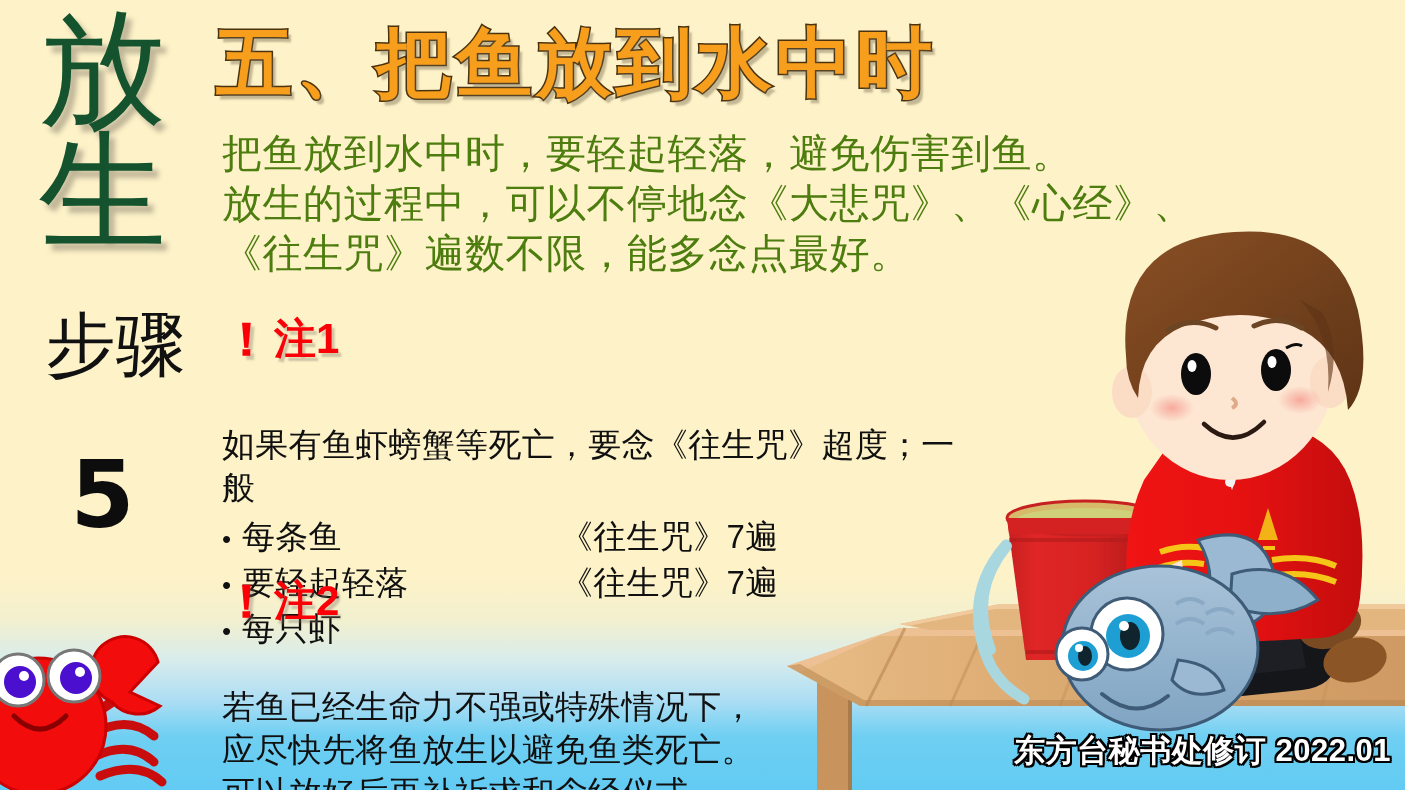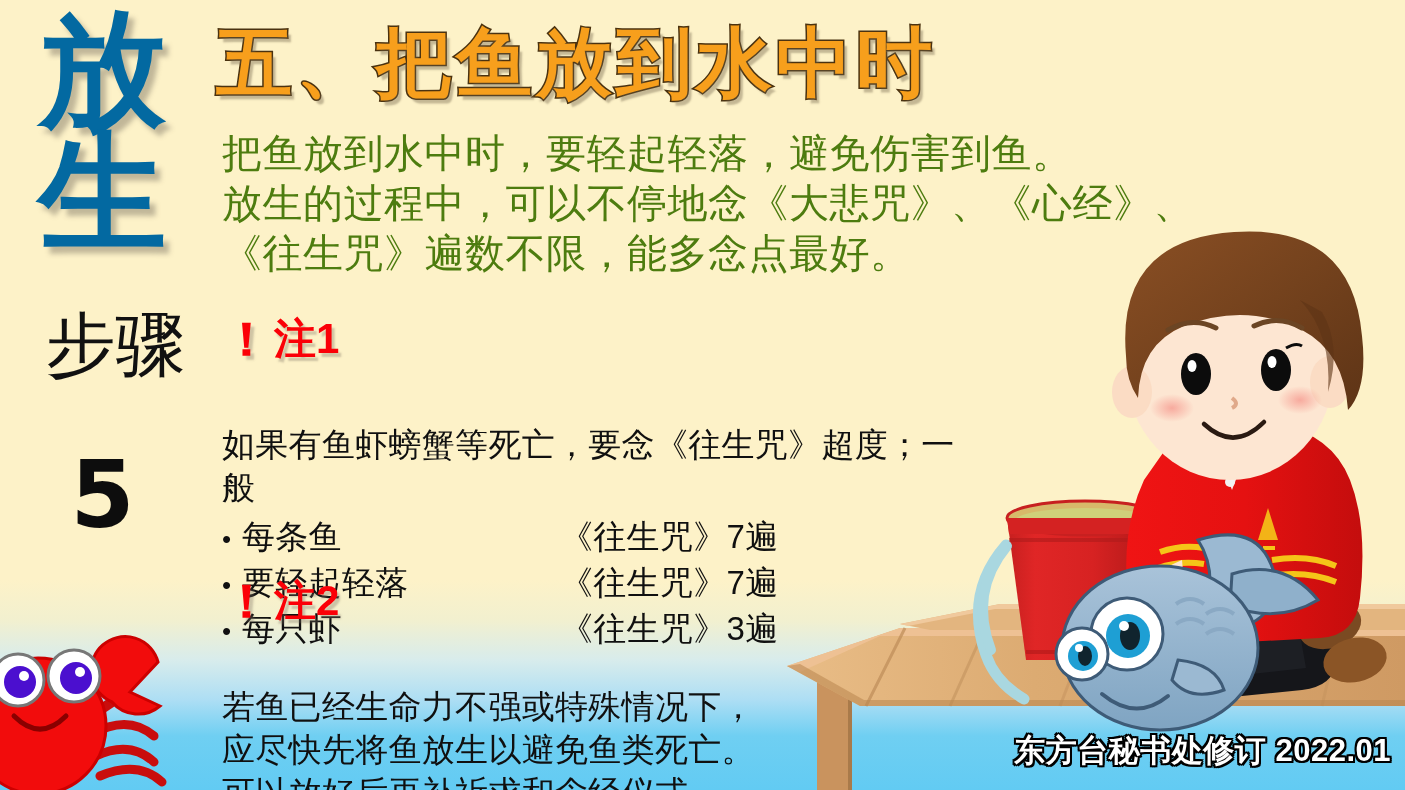--- a/index.html
+++ b/index.html
@@ -24,23 +24,23 @@
       #6fcff2 736px,
       #62cbf3 790px);
   }
   
   .left-band{
     position:absolute;left:0;top:0;width:205px;height:640px;
     text-align:center;
   }
   .fangsheng{
     position:absolute;left:0;top:8px;width:205px;
-    color:#0369a1;
+    color:#14532d;
     font-family:"DejaVu Serif","Liberation Serif",serif;
-    font-weight:bold;
+    font-weight:normal;
     font-size:128px;
     line-height:0.96;
     letter-spacing:0;
     text-shadow:6px 7px 5px rgba(120,110,95,.45);
     white-space:pre-line;
   }
   .buzhou{
     position:absolute;left:13px;top:310px;width:205px;
     color:#111;
     font-size:70px;
@@ -349,21 +349,20 @@
         <span class="cnt">《往生咒》7遍</span>
       </li>
       <li>
         <span class="dot">•</span>
         <span class="what">要轻起轻落</span>
         <span class="cnt">《往生咒》7遍</span>
       </li>
       <li>
         <span class="dot">•</span>
         <span class="what">每只虾</span>
-        <span class="cnt">《往生咒》3遍</span>
       </li>
     </ul>
   </div>
 
   <div class="note-head" id="note2-head">
     <span class="bang">！</span>
     <span>注2</span>
   </div>
   <div class="note-body" id="note2-body">若鱼已经生命力不强或特殊情况下，
 应尽快先将鱼放生以避免鱼类死亡。

